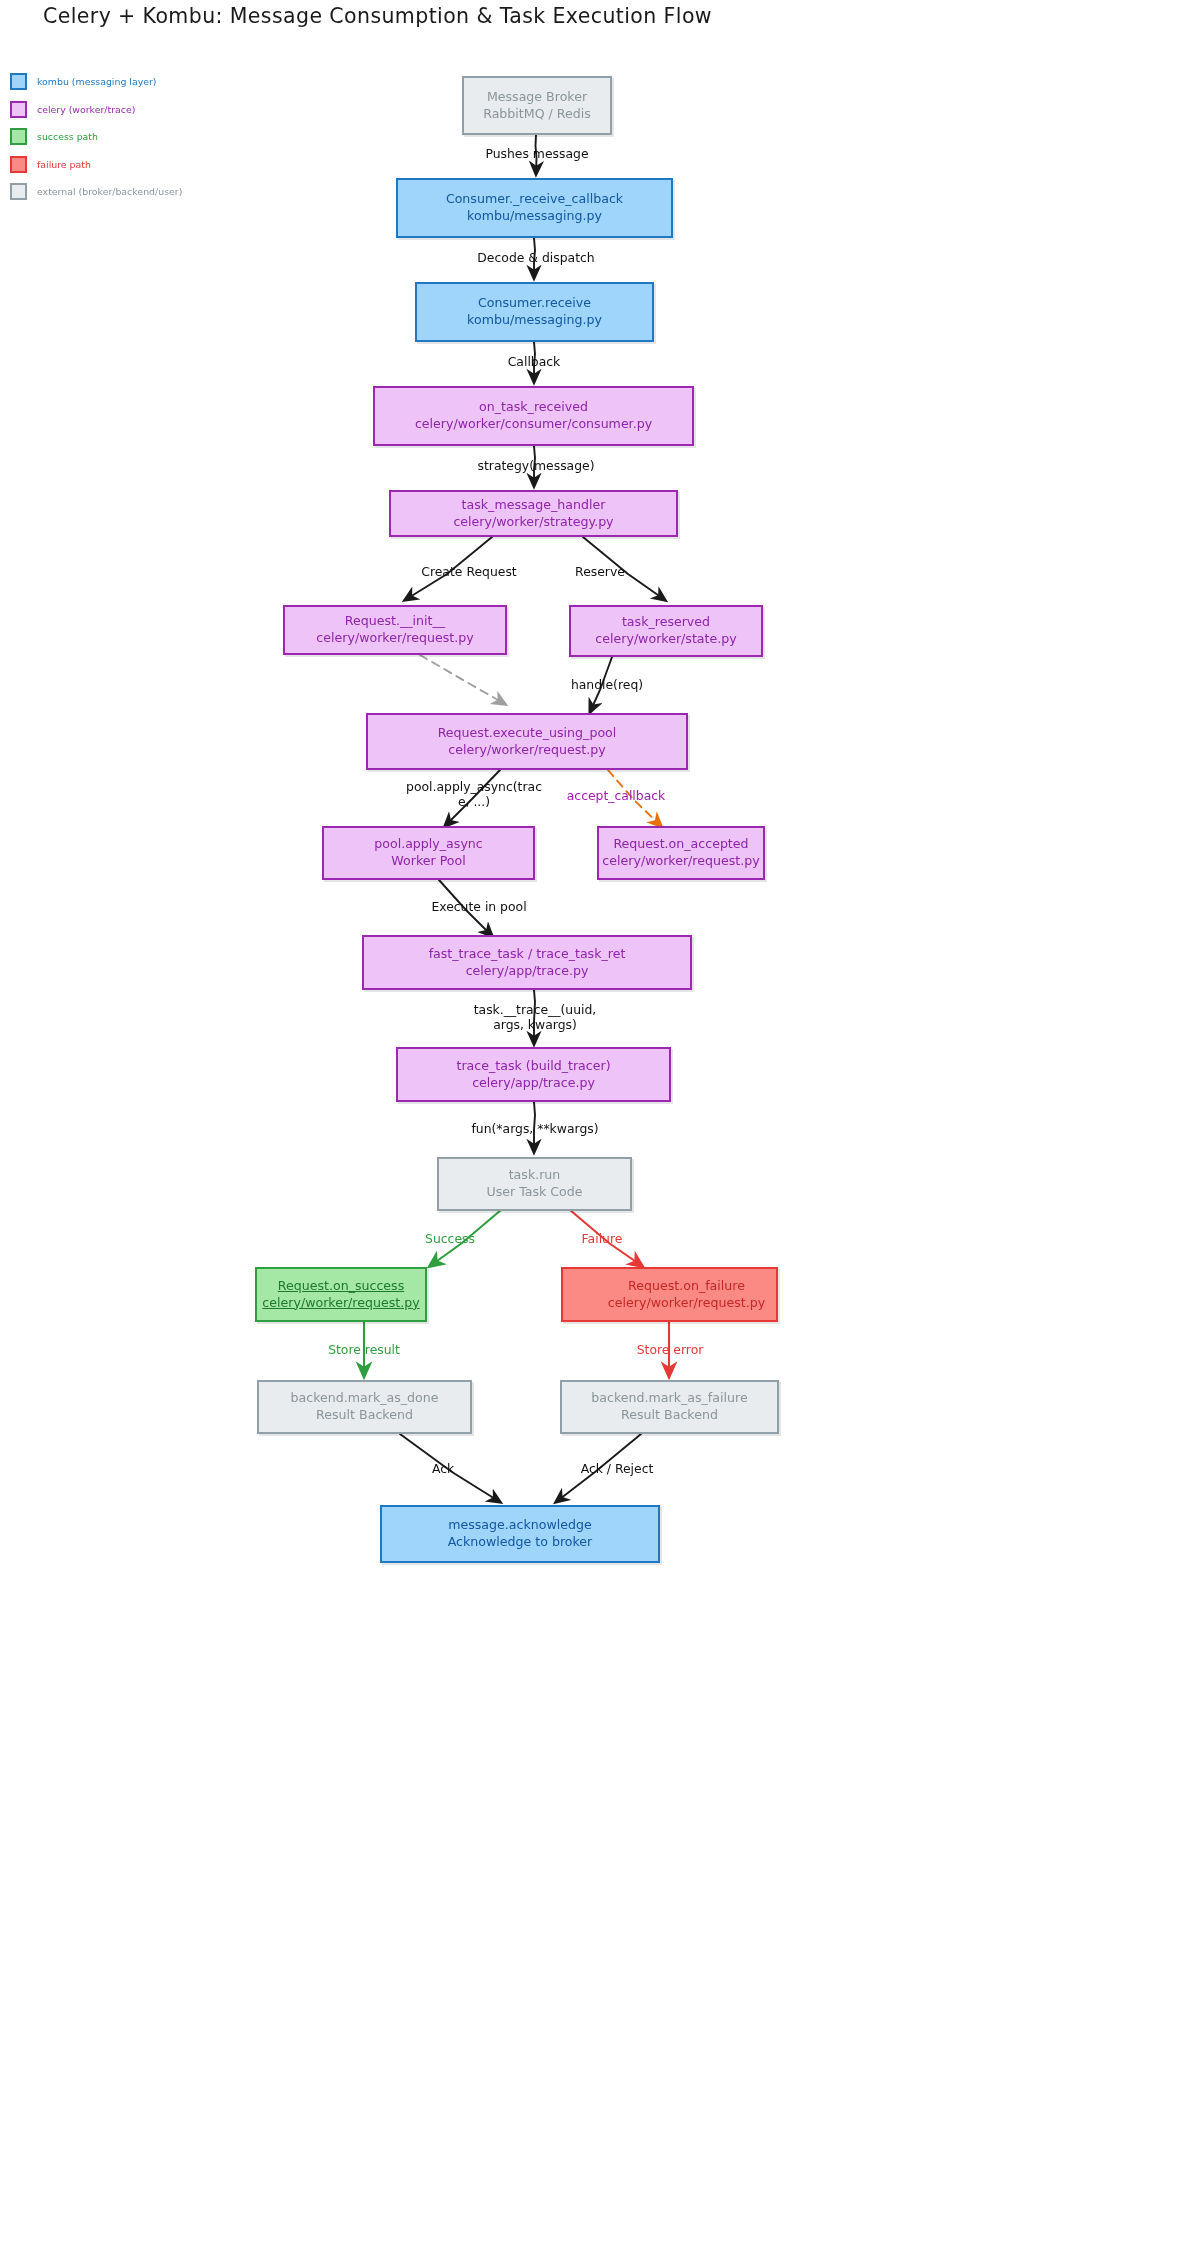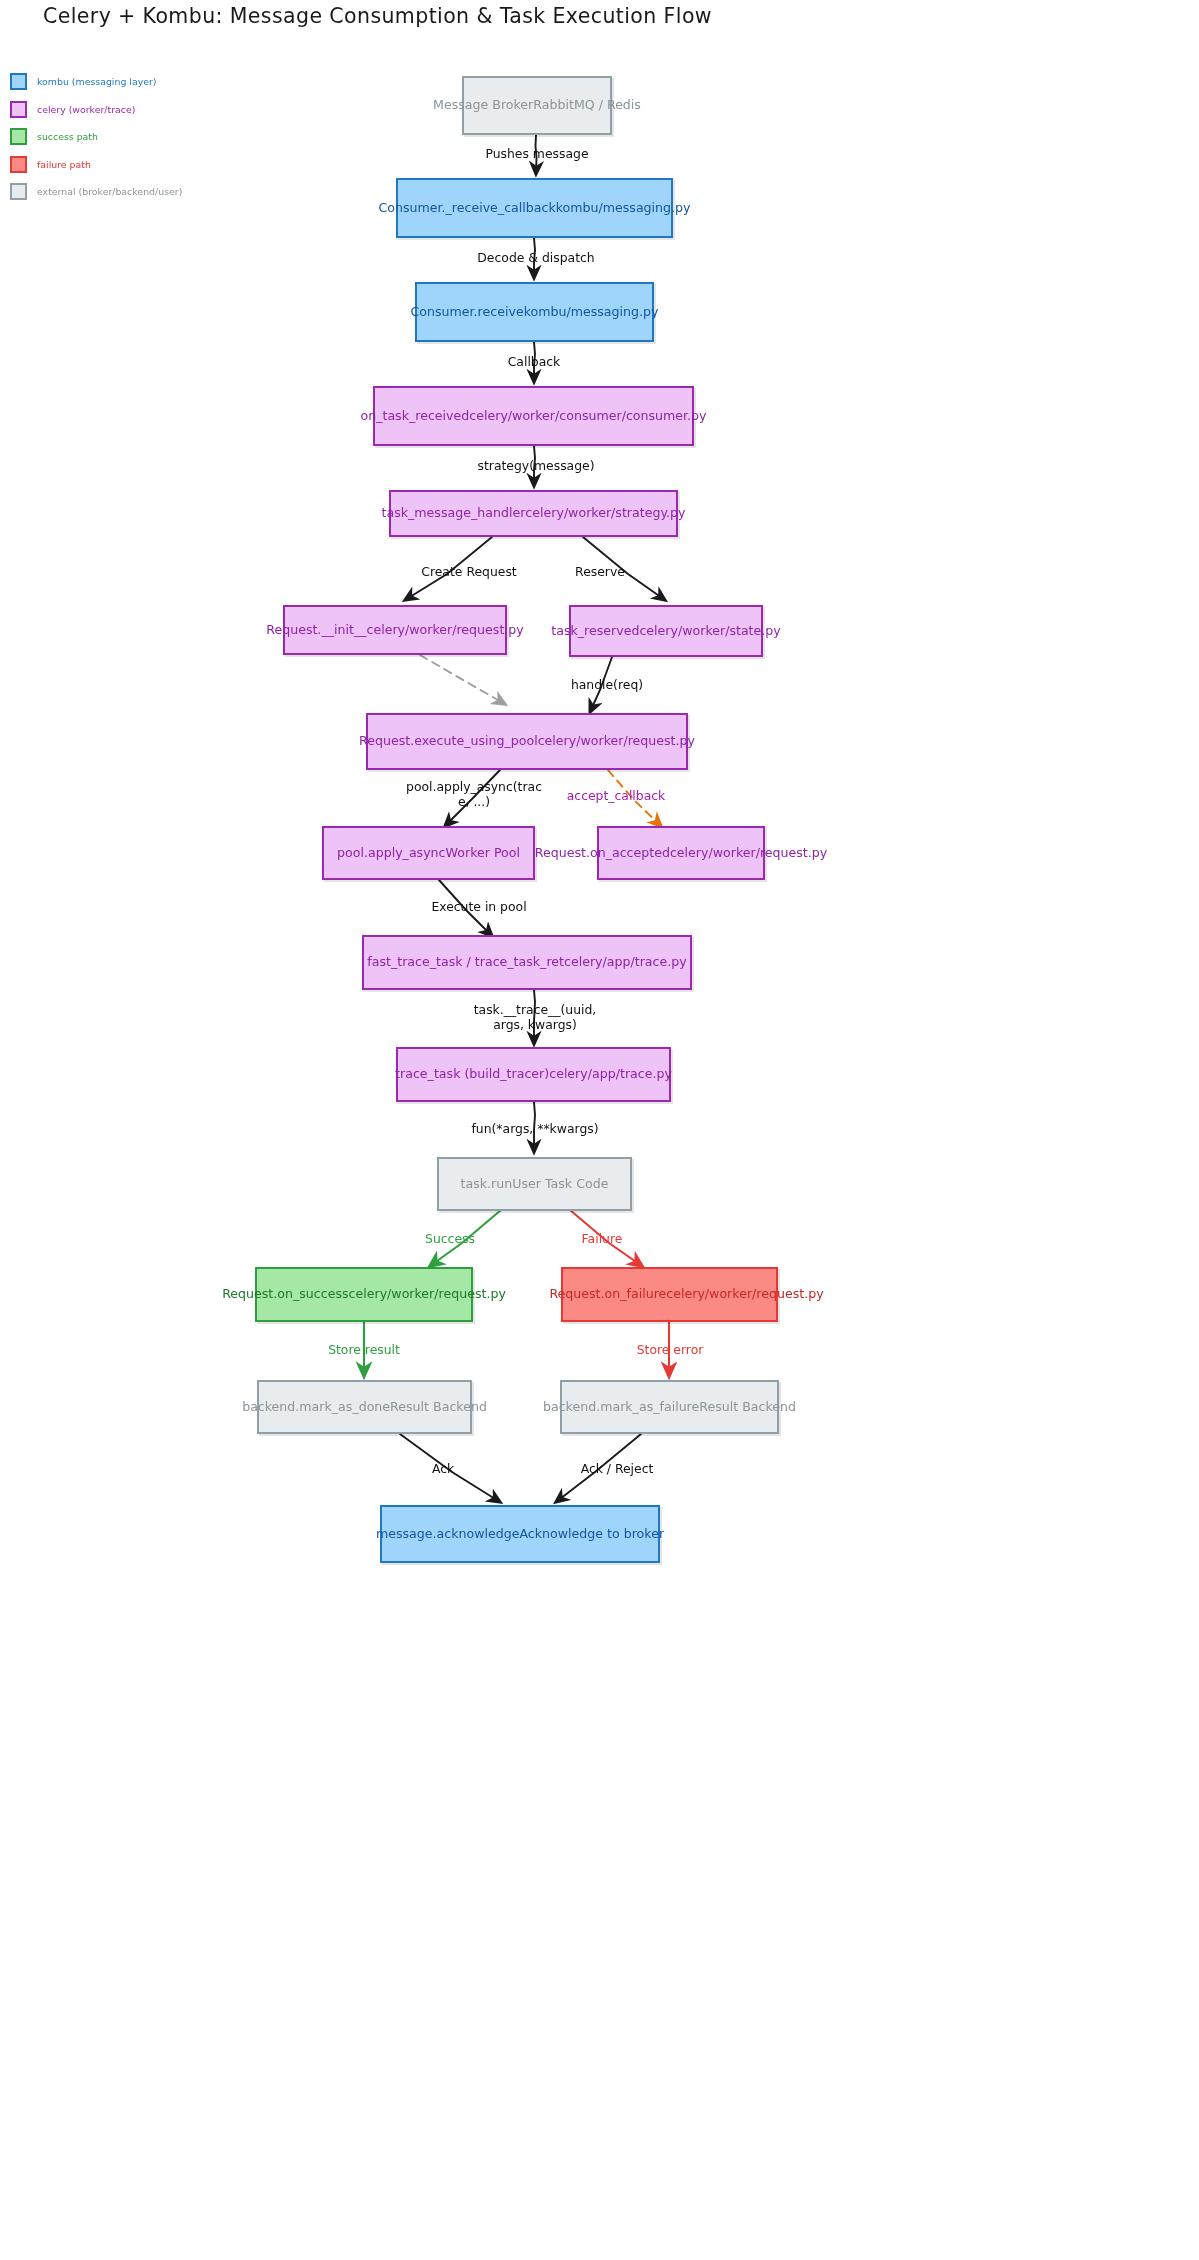--- a/index.html
+++ b/index.html
@@ -68,21 +68,21 @@
     white-space: nowrap;
     font-family: "DejaVu Sans", sans-serif;
   }
   
   .node {
     position: absolute;
     box-sizing: border-box;
     border-width: 2px;
     border-style: solid;
     display: flex;
-    flex-direction: row;
+    flex-direction: column;
     align-items: center;
     justify-content: center;
     text-align: center;
     line-height: 1.33;
     font-size: 12.6px;
     padding: 2px 6px;
     box-shadow: 2px 2px 0 rgba(0,0,0,0.10);
   }
   .node .l1, .node .l2 { display: block; white-space: nowrap; }
   
@@ -254,21 +254,21 @@
   <div class="node n-celery" style="left:396px; top:1047px; width:275px; height:55px;">
     <span class="l1">trace_task (build_tracer)</span>
     <span class="l2">celery/app/trace.py</span>
   </div>
 
   <div class="node n-external" style="left:437px; top:1157px; width:195px; height:54px;">
     <span class="l1">task.run</span>
     <span class="l2">User Task Code</span>
   </div>
 
-  <div class="node n-success" style="left:255px; top:1267px; width:218px; height:55px;">
+  <div class="node n-success" style="left:255px; top:1267px; width:172px; height:55px;text-decoration:underline;">
     <span class="l1">Request.on_success</span>
     <span class="l2">celery/worker/request.py</span>
   </div>
 
   <div class="node n-failure" style="left:561px; top:1267px; width:217px; height:55px;padding-left:40px;">
     <span class="l1">Request.on_failure</span>
     <span class="l2">celery/worker/request.py</span>
   </div>
 
   <div class="node n-external" style="left:257px; top:1380px; width:215px; height:54px;">

